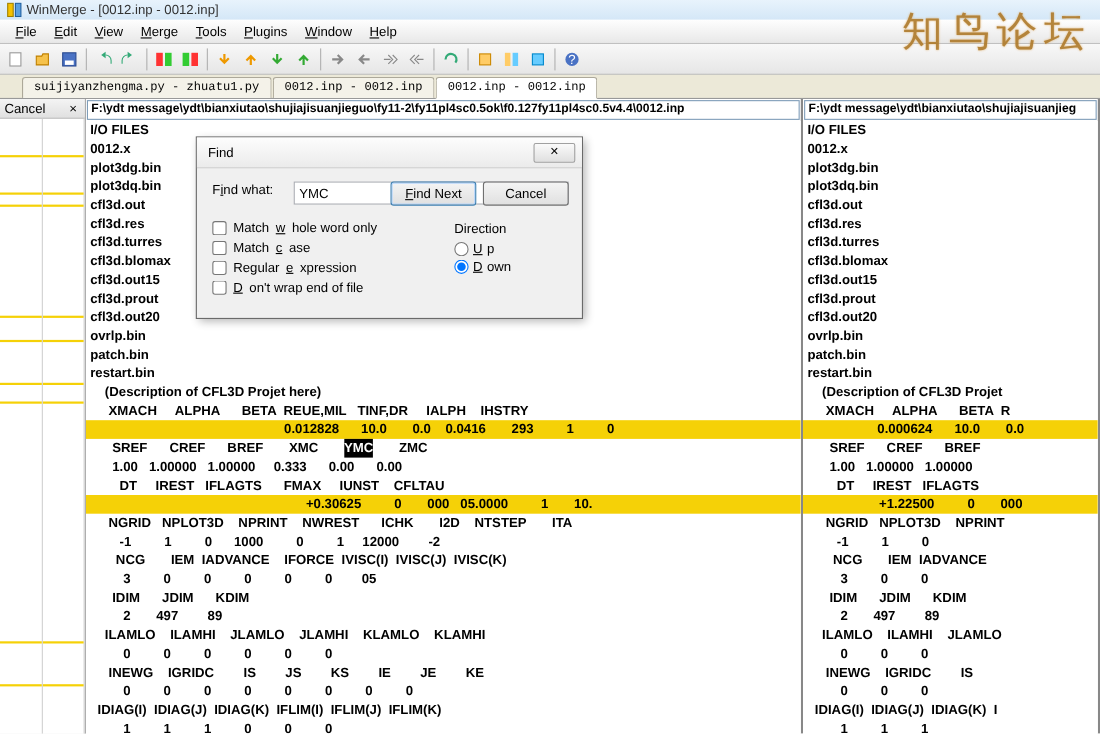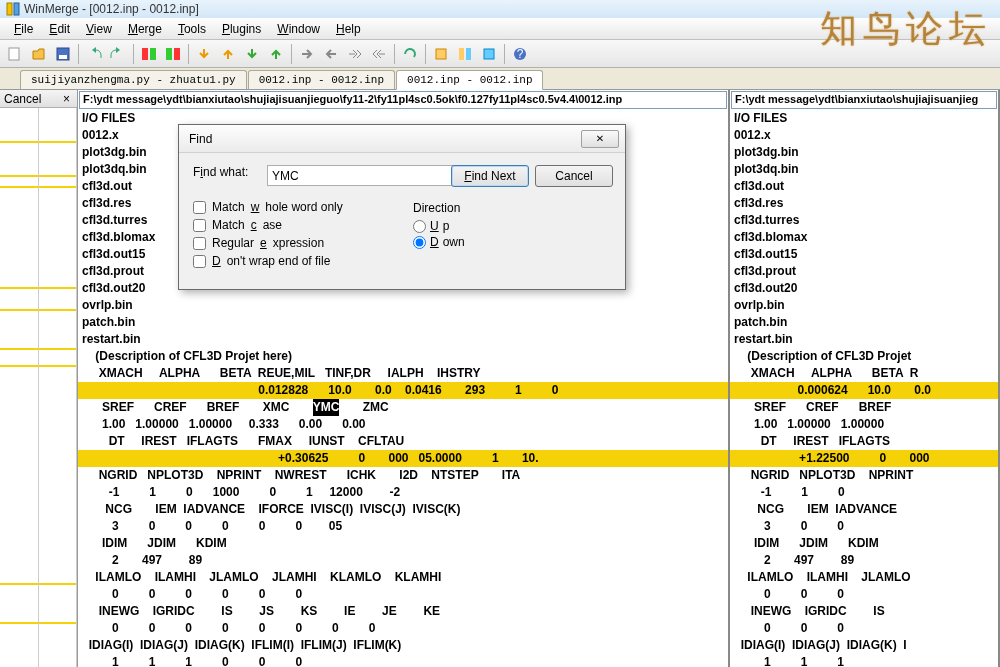--- a/index.html
+++ b/index.html
@@ -25,21 +25,21 @@
 .content-cols { flex:1; display:flex; overflow:hidden; }
 .pane { flex:1; min-width:0; display:flex; flex-direction:column; border-right:2px solid #888;font-weight:bold; }
 .pane.right { flex:0 0 270px; }
 .pane-path { height:18px; background:#fff; border:1px solid #7f9db9; padding:1px 3px; margin:1px; font-size:11px; white-space:nowrap; overflow:hidden; }
 .pane-body { flex:1; background:#fff; font-family:"Courier New",monospace; font-size:14px; line-height:17px; overflow:hidden; white-space:pre; }
 .line { height:17px; padding-left:4px; }
 .hl-y { background:#f5d107;text-align:center; }
 .hl-sel { background:#000; color:#fff; display:inline-block; }
 .watermark { position:absolute; top:4px; right:8px; font-size:37px; font-family:"KaiTi","STKaiti",serif; color:#af7b2c; letter-spacing:6px; pointer-events:none; opacity:0.92; text-shadow:0 0 2px #d8a050; }
 
-.dlg { position:absolute; left:178px; top:124px; width:448px; background:#f0f0f0; border:1px solid #6a6a6a; box-shadow:3px 3px 8px rgba(0,0,0,.3); }
+.dlg { position:absolute; left:178px; top:124px; width:352px; background:#f0f0f0; border:1px solid #6a6a6a; box-shadow:3px 3px 8px rgba(0,0,0,.3); }
 .dlg-title { height:28px; background:linear-gradient(#fdfdfd,#ebebeb); border-bottom:1px solid #d0d0d0; display:flex; align-items:center; justify-content:space-between; padding:0 6px 0 10px; font-size:12px; }
 .dlg-x { width:38px; height:18px; border:1px solid #a0a0a0; border-radius:2px; background:linear-gradient(#fafafa,#e0e0e0); text-align:center; font-size:10px; line-height:15px; }
 .dlg-body { padding:12px 12px 18px 14px; position:relative; height:136px; }
 .dlg-row { display:flex; align-items:flex-start; gap:8px; }
 .dlg-lbl { width:66px; }
 .dlg-combo { flex:1; height:21px; border:1px solid #abadb3; background:#fff; display:flex; align-items:center; justify-content:space-between; padding:0 2px 0 4px; }
 .dlg-combo .arrow { width:15px; text-align:center; color:#555; }
 .dlg-btns { position:absolute; right:12px; top:12px; display:flex; flex-direction:row; gap:6px; }
 .dlg-btn { width:78px; height:22px; border:1px solid #707070; background:linear-gradient(#f4f4f4,#e0e0e0); border-radius:3px; text-align:center; line-height:20px; }
 .dlg-btn.def { border-color:#3c7fb1; box-shadow:0 0 0 1px #b8d6fb inset; }

